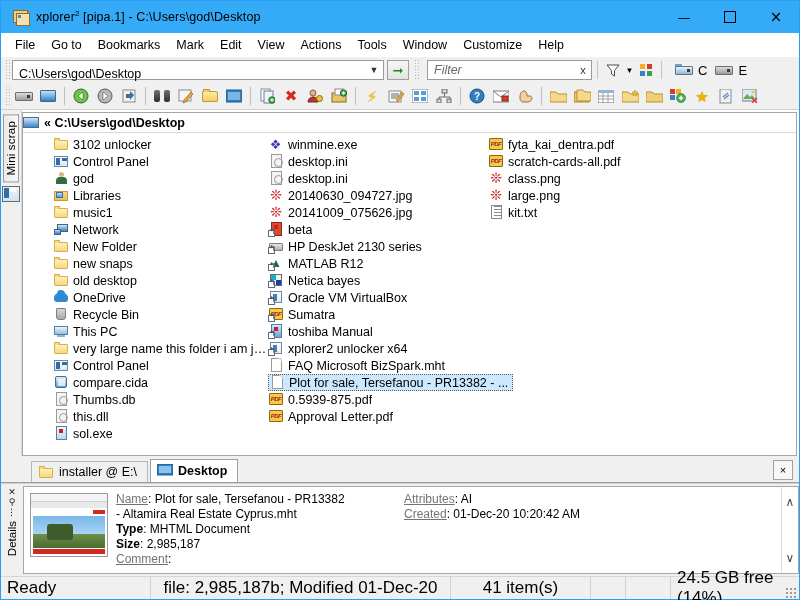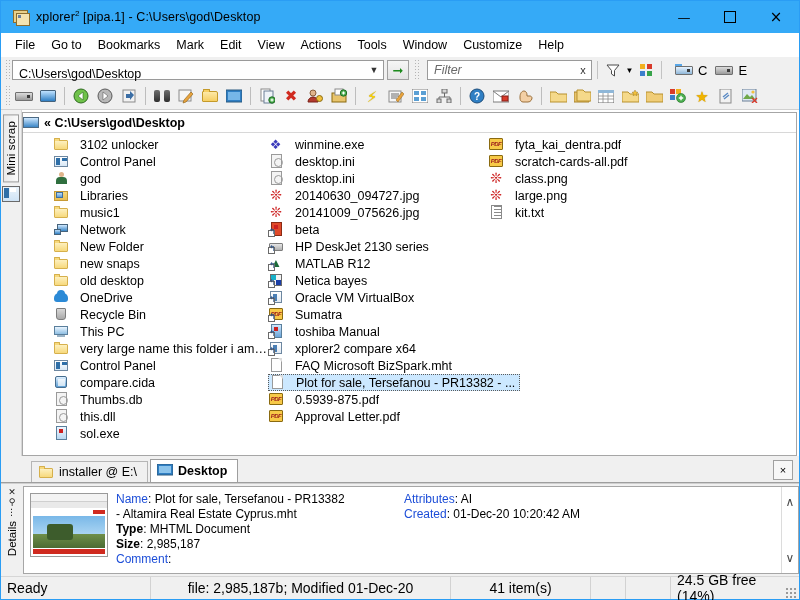--- a/index.html
+++ b/index.html
@@ -80,21 +80,21 @@
   .listwrap{flex:1 1 auto;display:flex;flex-direction:column;min-width:0;background:#fff;border:1px solid #a6a6a6;border-top:1px solid #a6a6a6;margin:2px 2px 0 0;box-sizing:border-box;}
   .listheader{height:19px;background:#ffffff;border-bottom:1px solid #d8d8d8;display:flex;align-items:center;font-weight:bold;font-size:12.5px;}
   .listheader .hmon{width:16px;height:12px;margin-right:5px;position:relative;}
   .listheader .hmon i{position:absolute;left:0;top:0;width:16px;height:11px;background:linear-gradient(#cfe8ff,#3b86c6);border:1px solid #4c6a84;box-sizing:border-box;}
   .filelist{flex:1 1 auto;position:relative;overflow:hidden;padding:3px 0 0 4px;}
   .col{position:absolute;top:3px;}
   .col.c1{left:30px;width:215px;}
   .col.c2{left:245px;width:220px;}
   .col.c3{left:465px;width:220px;}
   .frow{height:17px;display:flex;align-items:center;white-space:nowrap;}
-  .frow .fname{font-size:12.5px;margin-left:11px;overflow:hidden;text-overflow:ellipsis;}
+  .frow .fname{font-size:12.5px;margin-left:4px;overflow:hidden;text-overflow:ellipsis;}
   .frow.selected{background:#cce8ff;border:1px dotted #5a5a5a;box-sizing:content-box;display:inline-flex;padding-right:4px;height:15px;}
 
   
   .fi{width:16px;height:15px;position:relative;flex:0 0 16px;}
   .fi .fdr{position:absolute;left:1px;top:3px;width:14px;height:10px;background:linear-gradient(#fdf0bf,#f7d97c);border:1px solid #d9b council;border:1px solid #d6b04c;box-sizing:border-box;border-radius:0 1px 1px 1px;}
   .fi .fdr:before{content:"";position:absolute;left:-1px;top:-3px;width:6px;height:3px;background:#f7d97c;border:1px solid #d6b04c;border-bottom:0;box-sizing:border-box;border-radius:1px 1px 0 0;}
   .fi .fdrblue{position:absolute;left:1px;top:3px;width:14px;height:10px;background:linear-gradient(#f7d97c,#e8bf55);border:1px solid #c79a35;box-sizing:border-box;}
   .fi .fdrblue:after{content:"";position:absolute;left:1px;top:0px;width:7px;height:6px;background:linear-gradient(#bcdcf7,#5b9ad6);border:1px solid #3f6f9e;box-sizing:border-box;}
   .fi .doc{position:absolute;left:3px;top:0px;width:11px;height:14px;background:#fff;border:1px solid #9a9a9a;box-sizing:border-box;}
   .fi .doc:after{content:"";position:absolute;right:-1px;top:-1px;border-left:4px solid transparent;border-top:4px solid #dcdcdc;}
@@ -152,27 +152,27 @@
   .thumb .tbar{position:absolute;left:0;top:0;width:100%;height:7px;background:#f3f3f3;border-bottom:1px solid #cfcfcf;}
   .thumb .tbar2{position:absolute;left:0;top:8px;width:100%;height:6px;background:#e9e9e9;}
   .thumb .tred{position:absolute;right:2px;top:16px;width:12px;height:4px;background:#d02a1f;}
   .thumb .photo{position:absolute;left:2px;top:22px;right:2px;bottom:8px;background:linear-gradient(#79b8e8 0%,#a8d3f2 55%,#6f8f4a 56%,#4c6b33 100%);}
   .thumb .photo:after{content:"";position:absolute;left:14px;bottom:8px;width:26px;height:16px;background:#3d5c2c;border-radius:3px;}
   .thumb .fred{position:absolute;left:2px;bottom:2px;right:2px;height:5px;background:#d02a1f;}
   .detcols{flex:1 1 auto;display:flex;padding-top:5px;font-size:12px;min-width:0;}
   .dcol1{width:288px;flex:0 0 auto;}
   .dcol2{flex:1 1 auto;}
   .drow{line-height:15px;white-space:nowrap;}
-  .dlink{color:#1d4ed8;}
+  .dlink{color:#737373;text-decoration:underline;}
   .dbold{font-weight:bold;}
   .detscroll{width:16px;background:#fff;border-left:1px solid #dcdcdc;display:flex;flex-direction:column;align-items:center;justify-content:space-between;padding:8px 0;}
   .chev{font-size:12px;color:#4a4a4a;}
 
   
-  .statusbar{height:22px;background:#f0f0f0;display:flex;align-items:flex-end;font-size:14px;flex:0 0 auto;border-top:1px solid #d6d6d6;}
+  .statusbar{height:22px;background:#f0f0f0;display:flex;align-items:flex-end;font-size:17px;flex:0 0 auto;border-top:1px solid #d6d6d6;}
   .sp{height:22px;display:flex;align-items:center;padding:0 6px;border-right:1px solid #d2d2d2;box-sizing:border-box;}
   .sp.s1{width:150px;}
   .sp.s2{width:300px;justify-content:center;}
   .sp.s3{width:140px;justify-content:center;}
   .sp.s4{width:35px;}
   .sp.s5{width:45px;}
   .sp.s6{flex:1;justify-content:center;border-right:0;}
   .gripdots{width:12px;height:12px;background-image:radial-gradient(#9a9a9a 35%,transparent 36%);background-size:4px 4px;margin-right:2px;}
 </style>
 </head>
@@ -668,21 +668,21 @@
                 <i class="exe" style="background:linear-gradient(#cfe8ff,#6aa4d8)"></i>
                 <i class="shc"></i>
               </span>
               <span class="fname">toshiba Manual</span>
             </div>
           <div class="frow">
               <span class="fi">
                 <i class="vbox"></i>
                 <i class="shc"></i>
               </span>
-              <span class="fname">xplorer2 compare x64</span>
+              <span class="fname">xplorer2 unlocker x64</span>
             </div>
           <div class="frow">
               <span class="fi">
                 <i class="doc"></i>
               </span>
               <span class="fname">FAQ  Microsoft BizSpark.mht</span>
             </div>
           <div class="frow">
               <span class="frow selected">
                 <span class="fi">

